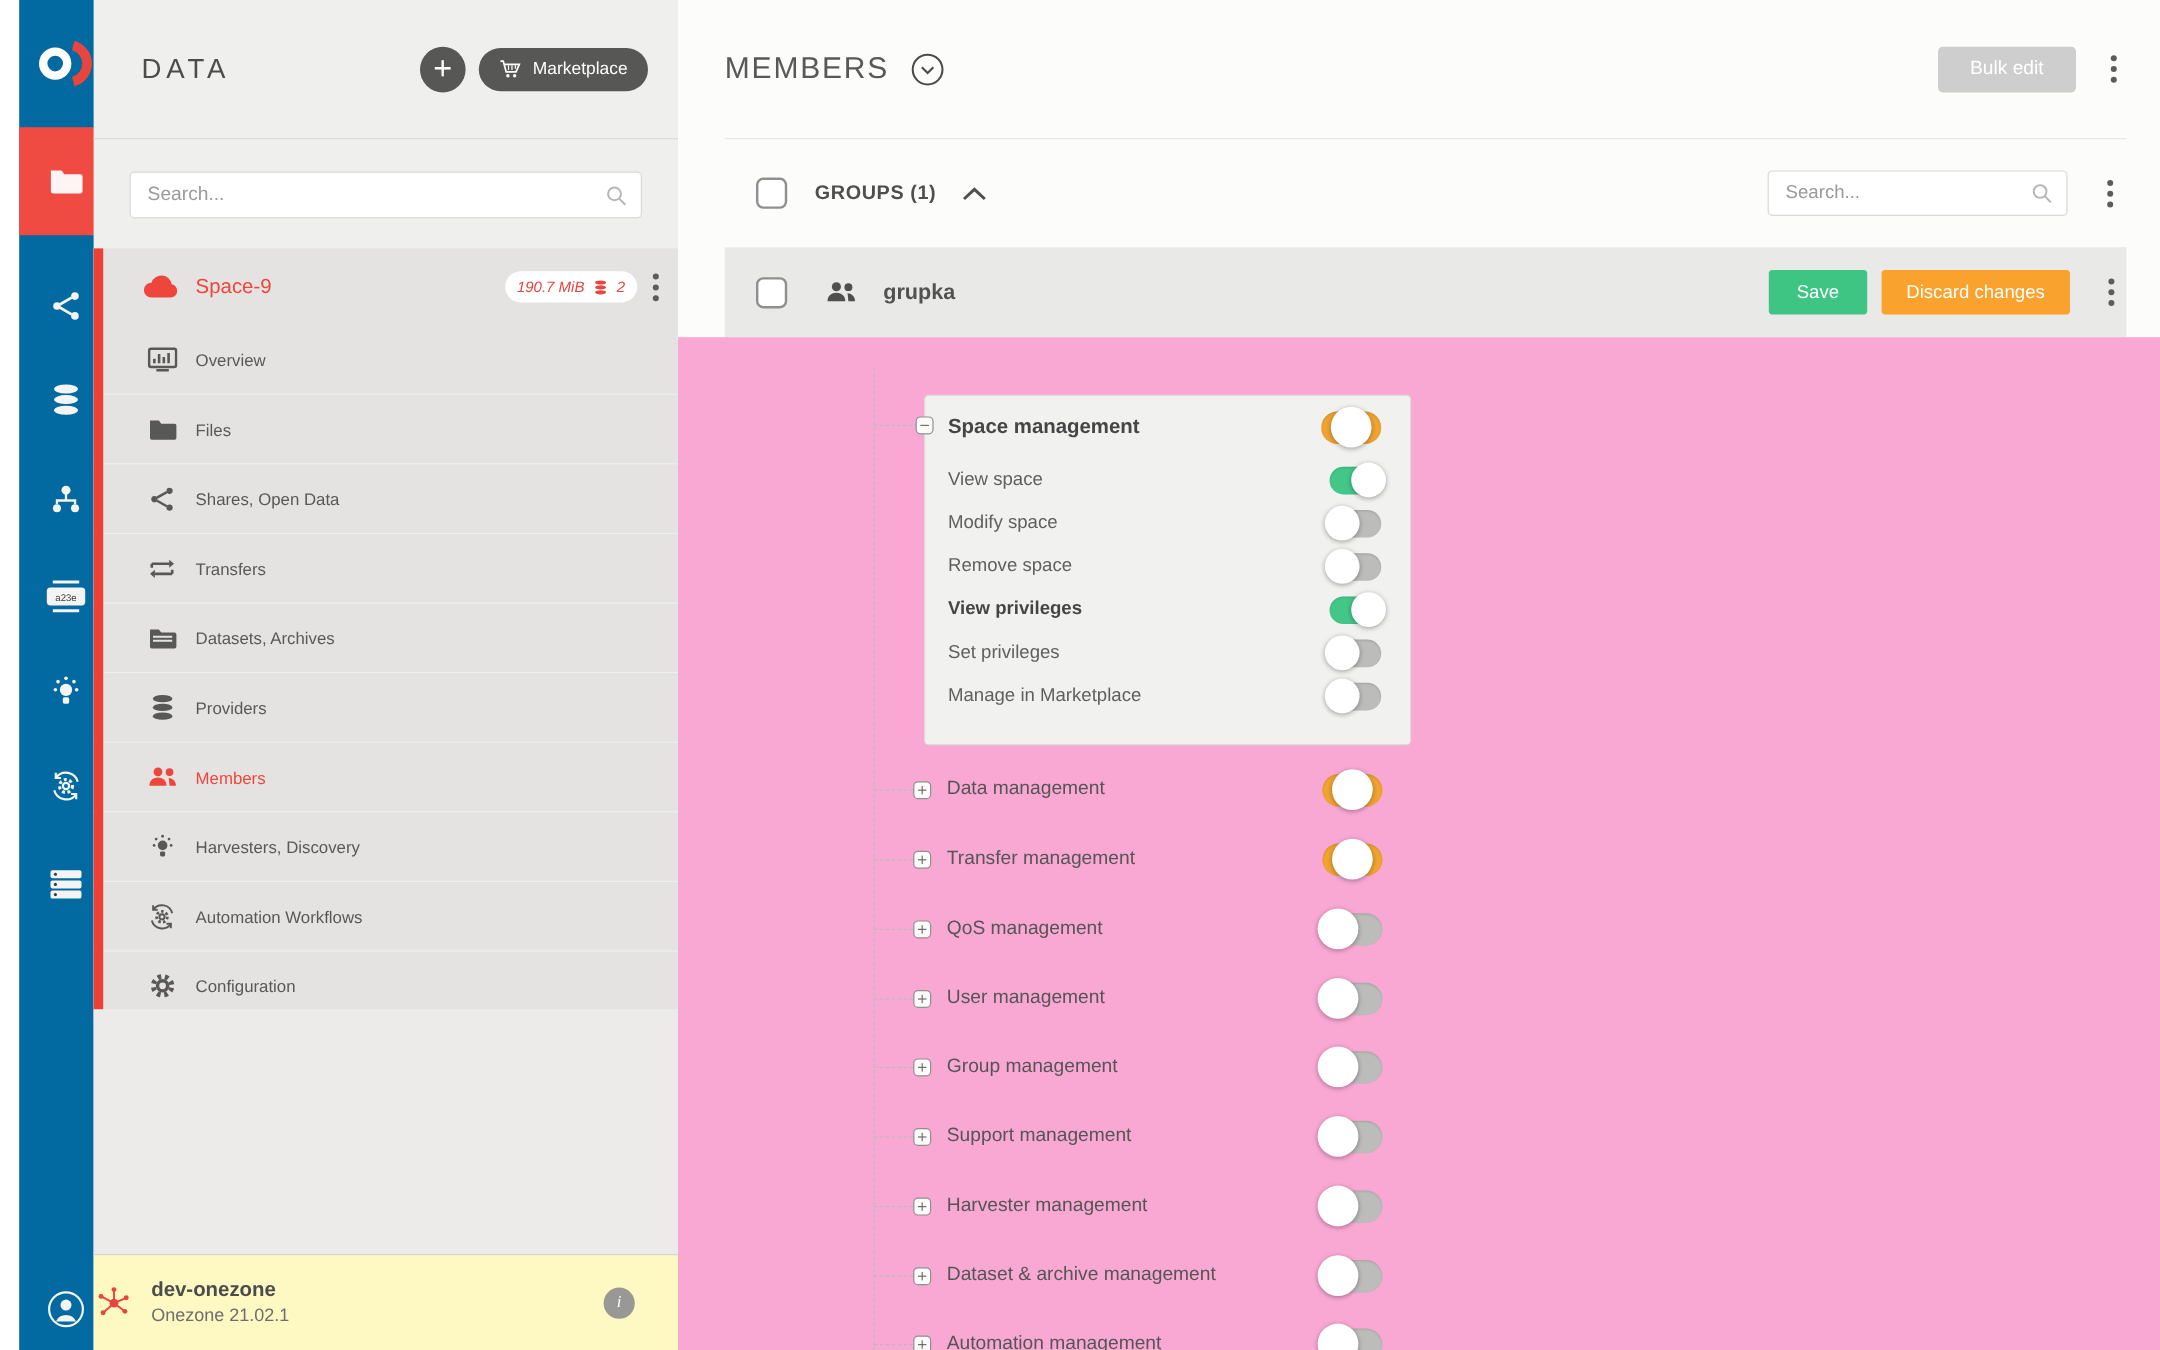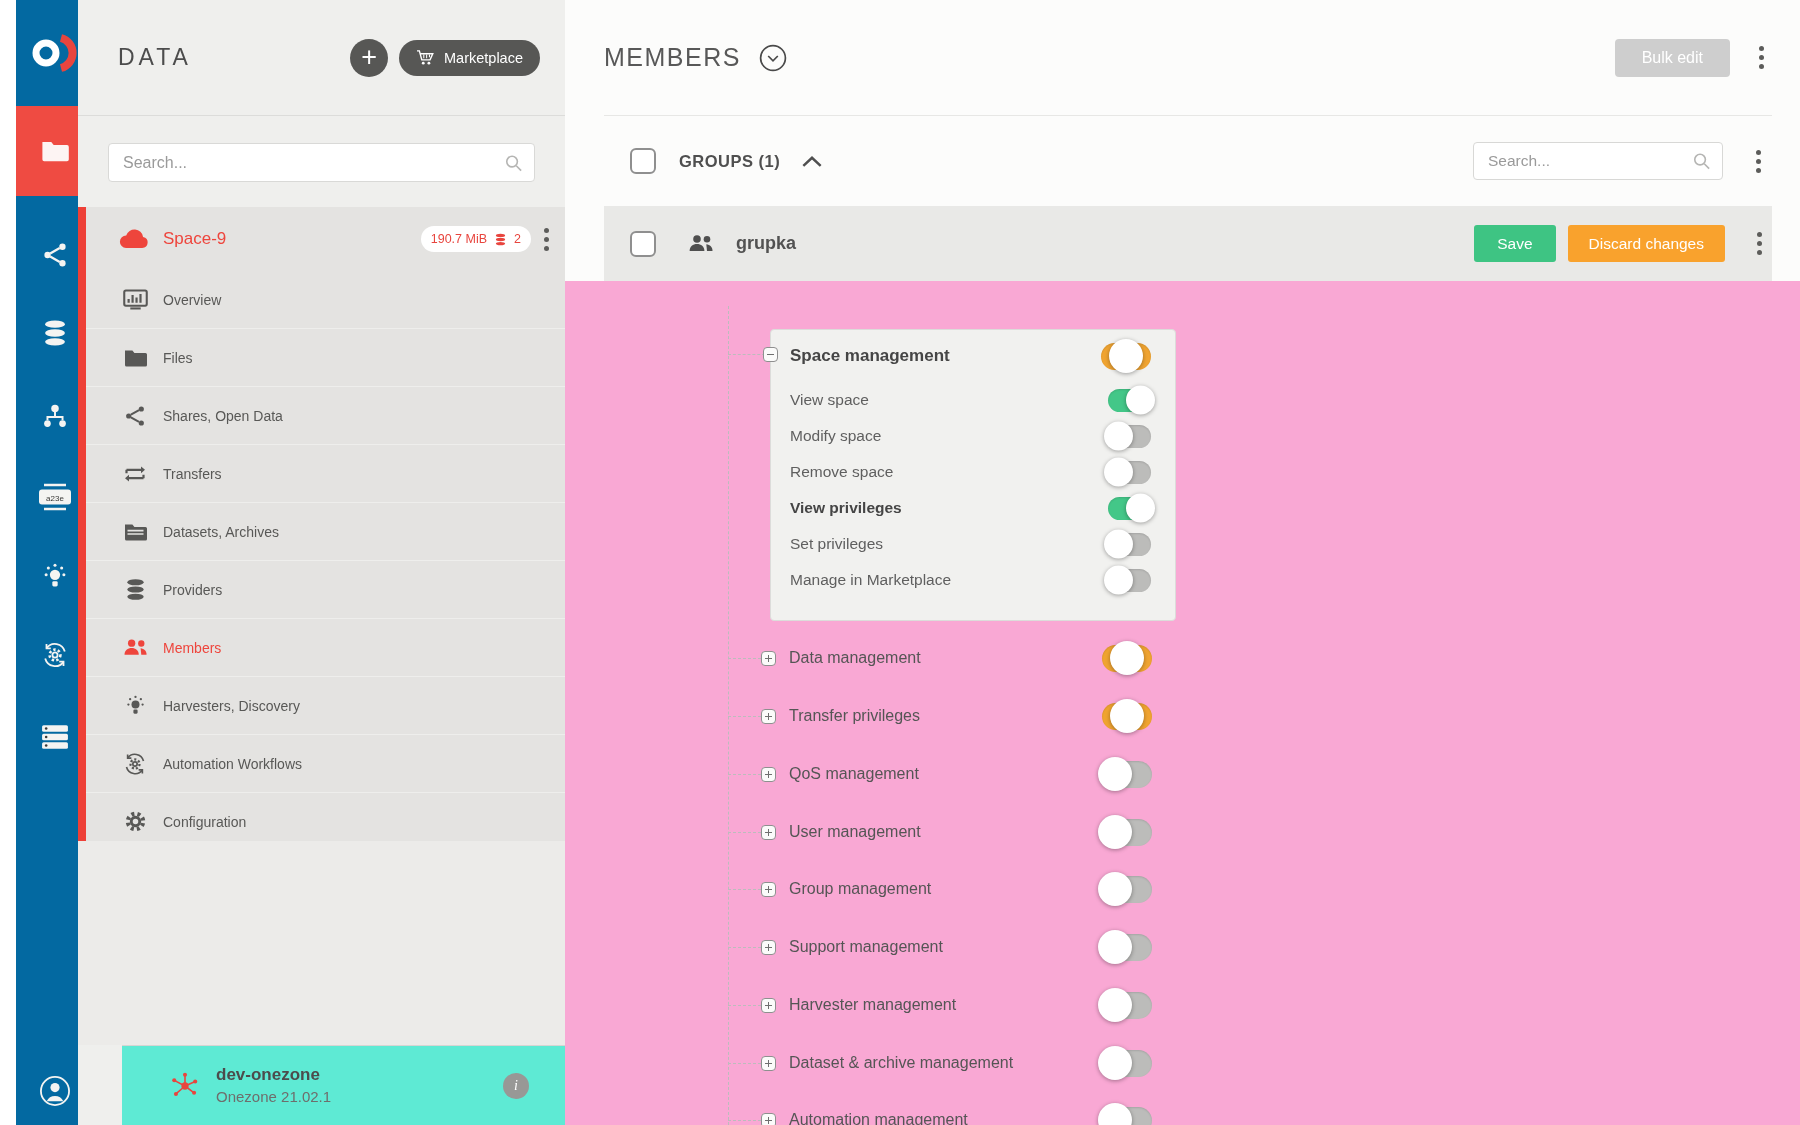--- a/index.html
+++ b/index.html
@@ -28,34 +28,34 @@
   .sb-search input{width:100%;height:39px;box-sizing:border-box;border:1px solid #d9d9d7;border-radius:4px;
                    padding:0 40px 0 14px;font-size:16px;color:#555;background:#fff;font-family:inherit;}
   .sb-search input::placeholder{color:#9a9a9a;}
   .search-mag{position:absolute;right:12px;top:50%;transform:translateY(-50%);}
 
   .space-block{position:relative;background:#e4e3e1;}
   .space-strip{position:absolute;left:0;top:0;bottom:0;width:8px;background:#ee4037;}
   .space-row{height:64px;display:flex;align-items:center;padding-left:40px;}
   .space-name{margin-left:13px;font-size:17px;color:#ee453c;}
   .space-badge{margin-left:auto;height:26px;border-radius:13px;background:#fff;color:#e8453e;
-               display:flex;align-items:center;gap:7px;padding:0 10px;font-size:12.5px;}
+               display:flex;align-items:center;gap:7px;padding:0 10px;font-size:12.5px;font-style:italic;}
   .dots{display:flex;flex-direction:column;gap:4px;align-items:center;}
   .dots i{width:5px;height:5px;border-radius:50%;background:#5c5c5a;}
   .space-row .dots{margin:0 16px 0 13px;}
 
   .sb-item{height:57px;display:flex;align-items:center;padding-left:42px;border-bottom:1px solid #eeeeec;color:#585856;}
   .sb-item:last-child{border-bottom:none;}
   .sb-ico{width:30px;display:flex;justify-content:center;}
   .sb-label{margin-left:13px;font-size:14px;}
   .sb-item.active{color:#ee453c;}
 
   .sb-filler{position:absolute;left:0;right:0;bottom:80px;top:841px;background:#ecebe9;}
-  .sb-footer{position:absolute;left:0;right:0;bottom:0;height:80px;background:#5eead4;border-top:1px solid #d6d5d3;
-             box-sizing:border-box;display:flex;align-items:center;padding-left:46px;margin-left:44px;}
+  .sb-footer{position:absolute;left:0;right:0;bottom:0;height:80px;background:#fef9c3;border-top:1px solid #d6d5d3;
+             box-sizing:border-box;display:flex;align-items:center;}
   .zone-text{margin-left:14px;line-height:1.35;}
   .zone-name{font-size:17px;font-weight:bold;color:#4c4c4c;}
   .zone-ver{font-size:15px;color:#6e6e6c;}
   .info-badge{position:absolute;right:36px;top:50%;transform:translateY(-50%);width:26px;height:26px;border-radius:50%;
               background:#98We;background:#989896;color:#fff;display:flex;align-items:center;justify-content:center;
               font-size:14px;font-style:italic;font-family:"Liberation Serif",serif;}
 
   
   .main{position:absolute;left:565px;top:0;right:0;bottom:0;background:#fcfcfb;}
   .main-inner{position:absolute;left:39px;right:28px;top:0;bottom:0;}
@@ -539,21 +539,21 @@
           </div>
           <div class="priv-row" style="top: 359px;">
             <span class="expander plus"></span>
             <span class="priv-label">Data management</span>
             <span class="tgl big partial">
               <span class="knob"></span>
             </span>
           </div>
           <div class="priv-row" style="top: 417px;">
             <span class="expander plus"></span>
-            <span class="priv-label">Transfer privileges</span>
+            <span class="priv-label">Transfer management</span>
             <span class="tgl big partial">
               <span class="knob"></span>
             </span>
           </div>
           <div class="priv-row" style="top: 475px;">
             <span class="expander plus"></span>
             <span class="priv-label">QoS management</span>
             <span class="tgl big off">
               <span class="knob"></span>
             </span>

